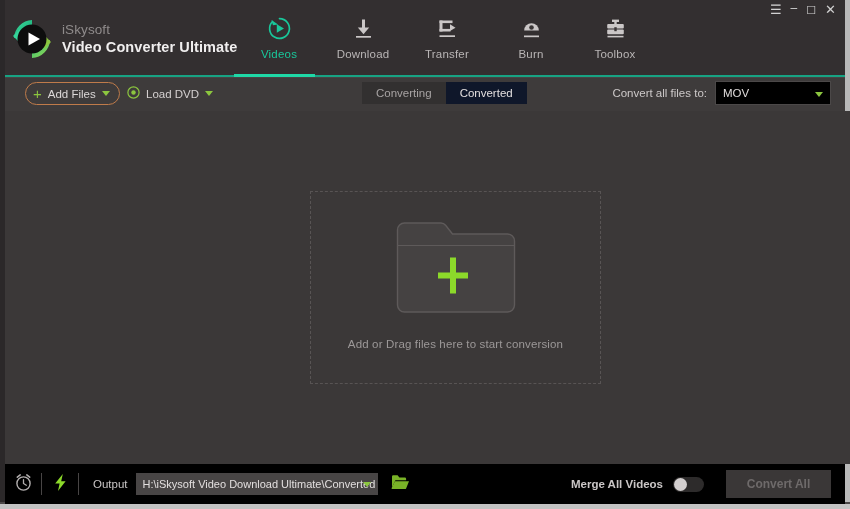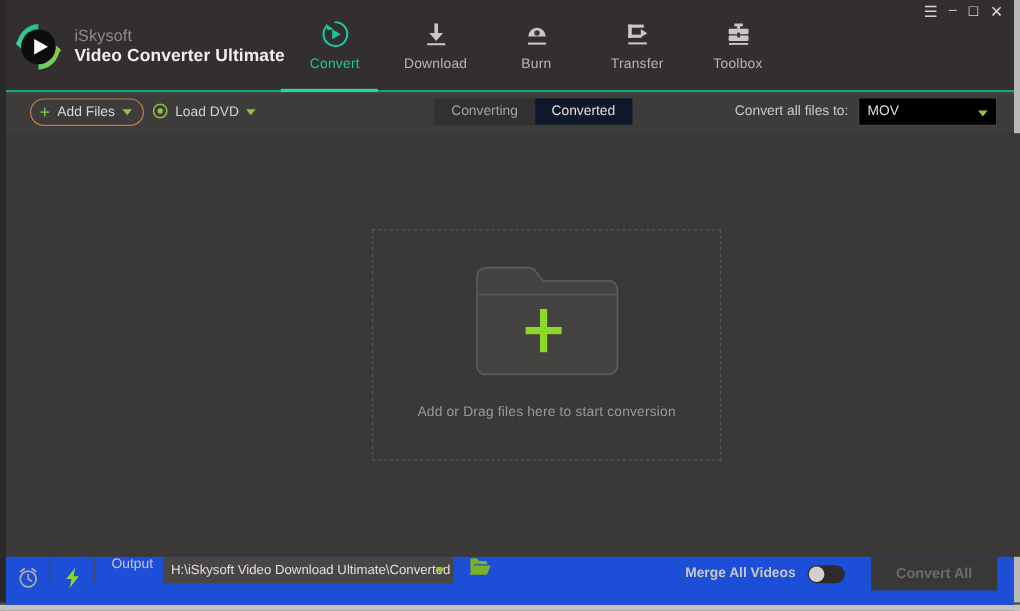--- a/index.html
+++ b/index.html
@@ -137,22 +137,22 @@
     margin-top: 28px;
     width: 122px; height: 95px; position: relative;
   }
   .dz-text {
     margin-top: 23px; font-size: 11.5px; color: #9c9898; letter-spacing: .15px;
   }
 
   
   .bottombar {
     position: absolute; left: 5px; top: 464px; width: 840px; height: 40px;
-    background: #1d4ed8;
-    display: flex; align-items: flex-start;
+    background: #000000;
+    display: flex; align-items: center;
   }
   .bb-iconbtn {
     width: 36px; height: 40px; display:flex; align-items:center; justify-content:center;
     cursor: default;
   }
   .bb-div { width: 1px; height: 22px; background: #484545; }
   .out-label { font-size: 11.5px; color: #cac6c6; margin-left: 14px; margin-right: 8px; }
   .out-field {
     width: 242px; height: 22px; background: #484545;
     display: flex; align-items: center; padding: 0 7px; position: relative;
@@ -227,56 +227,56 @@
     <div class="nav">
 
       <div class="nav-item active">
         <span class="nav-ico">
           <svg width="25" height="25" viewBox="0 0 25 25">
             <path d="M12.5 2.6 a9.9 9.9 0 1 1 -7 2.9" fill="none" stroke="#19c79a" stroke-width="1.7" stroke-linecap="round"></path>
             <path d="M4.4 4.0 L5.9 9.2 L11.1 8.4 Z" fill="#19c79a"></path>
             <path d="M9.8 8.3 L17 12.5 L9.8 16.7 Z" fill="#19c79a"></path>
           </svg>
         </span>
-        <span class="nav-label">Convert</span>
+        <span class="nav-label">Videos</span>
       </div>
 
       <div class="nav-item">
         <span class="nav-ico">
           <svg width="25" height="25" viewBox="0 0 25 25">
             <rect x="11" y="3.5" width="3" height="10" fill="#cbc7c7"></rect>
             <path d="M6.8 11.5 L12.5 18.2 L18.2 11.5 Z" fill="#cbc7c7"></path>
             <rect x="5" y="20" width="15" height="1.7" fill="#cbc7c7"></rect>
           </svg>
         </span>
         <span class="nav-label">Download</span>
-      </div>
-
-      <div class="nav-item">
-        <span class="nav-ico">
-          <svg width="25" height="25" viewBox="0 0 25 25">
-            <path d="M5.2 14.5 a7.3 7.3 0 0 1 14.6 0 Z" fill="#cbc7c7"></path>
-            <circle cx="12.5" cy="11.5" r="2.3" fill="#3a3636"></circle>
-            <rect x="5" y="19.5" width="15" height="1.7" fill="#cbc7c7"></rect>
-          </svg>
-        </span>
-        <span class="nav-label">Burn</span>
       </div>
 
       <div class="nav-item">
         <span class="nav-ico">
           <svg width="25" height="25" viewBox="0 0 25 25">
             <rect x="4.5" y="4.5" width="3" height="11" fill="#cbc7c7"></rect>
             <rect x="4.5" y="4.5" width="13" height="2.6" fill="#cbc7c7"></rect>
             <rect x="4.5" y="12.9" width="11" height="2.6" fill="#cbc7c7"></rect>
             <path d="M15 8.3 L20.5 11.7 L15 15.1 Z" fill="#cbc7c7"></path>
             <rect x="4.5" y="19.3" width="15.5" height="1.7" fill="#cbc7c7"></rect>
           </svg>
         </span>
         <span class="nav-label">Transfer</span>
+      </div>
+
+      <div class="nav-item">
+        <span class="nav-ico">
+          <svg width="25" height="25" viewBox="0 0 25 25">
+            <path d="M5.2 14.5 a7.3 7.3 0 0 1 14.6 0 Z" fill="#cbc7c7"></path>
+            <circle cx="12.5" cy="11.5" r="2.3" fill="#3a3636"></circle>
+            <rect x="5" y="19.5" width="15" height="1.7" fill="#cbc7c7"></rect>
+          </svg>
+        </span>
+        <span class="nav-label">Burn</span>
       </div>
 
       <div class="nav-item">
         <span class="nav-ico">
           <svg width="25" height="25" viewBox="0 0 25 25">
             <rect x="9" y="3.6" width="7" height="2.4" fill="#cbc7c7"></rect>
             <rect x="11.3" y="5" width="2.4" height="3" fill="#cbc7c7"></rect>
             <rect x="4.2" y="8" width="16.6" height="4.6" rx="1" fill="#cbc7c7"></rect>
             <rect x="4.2" y="13.6" width="16.6" height="4.6" rx="1" fill="#cbc7c7"></rect>
             <rect x="11.3" y="11.2" width="2.4" height="4" fill="#3a3636"></rect>

